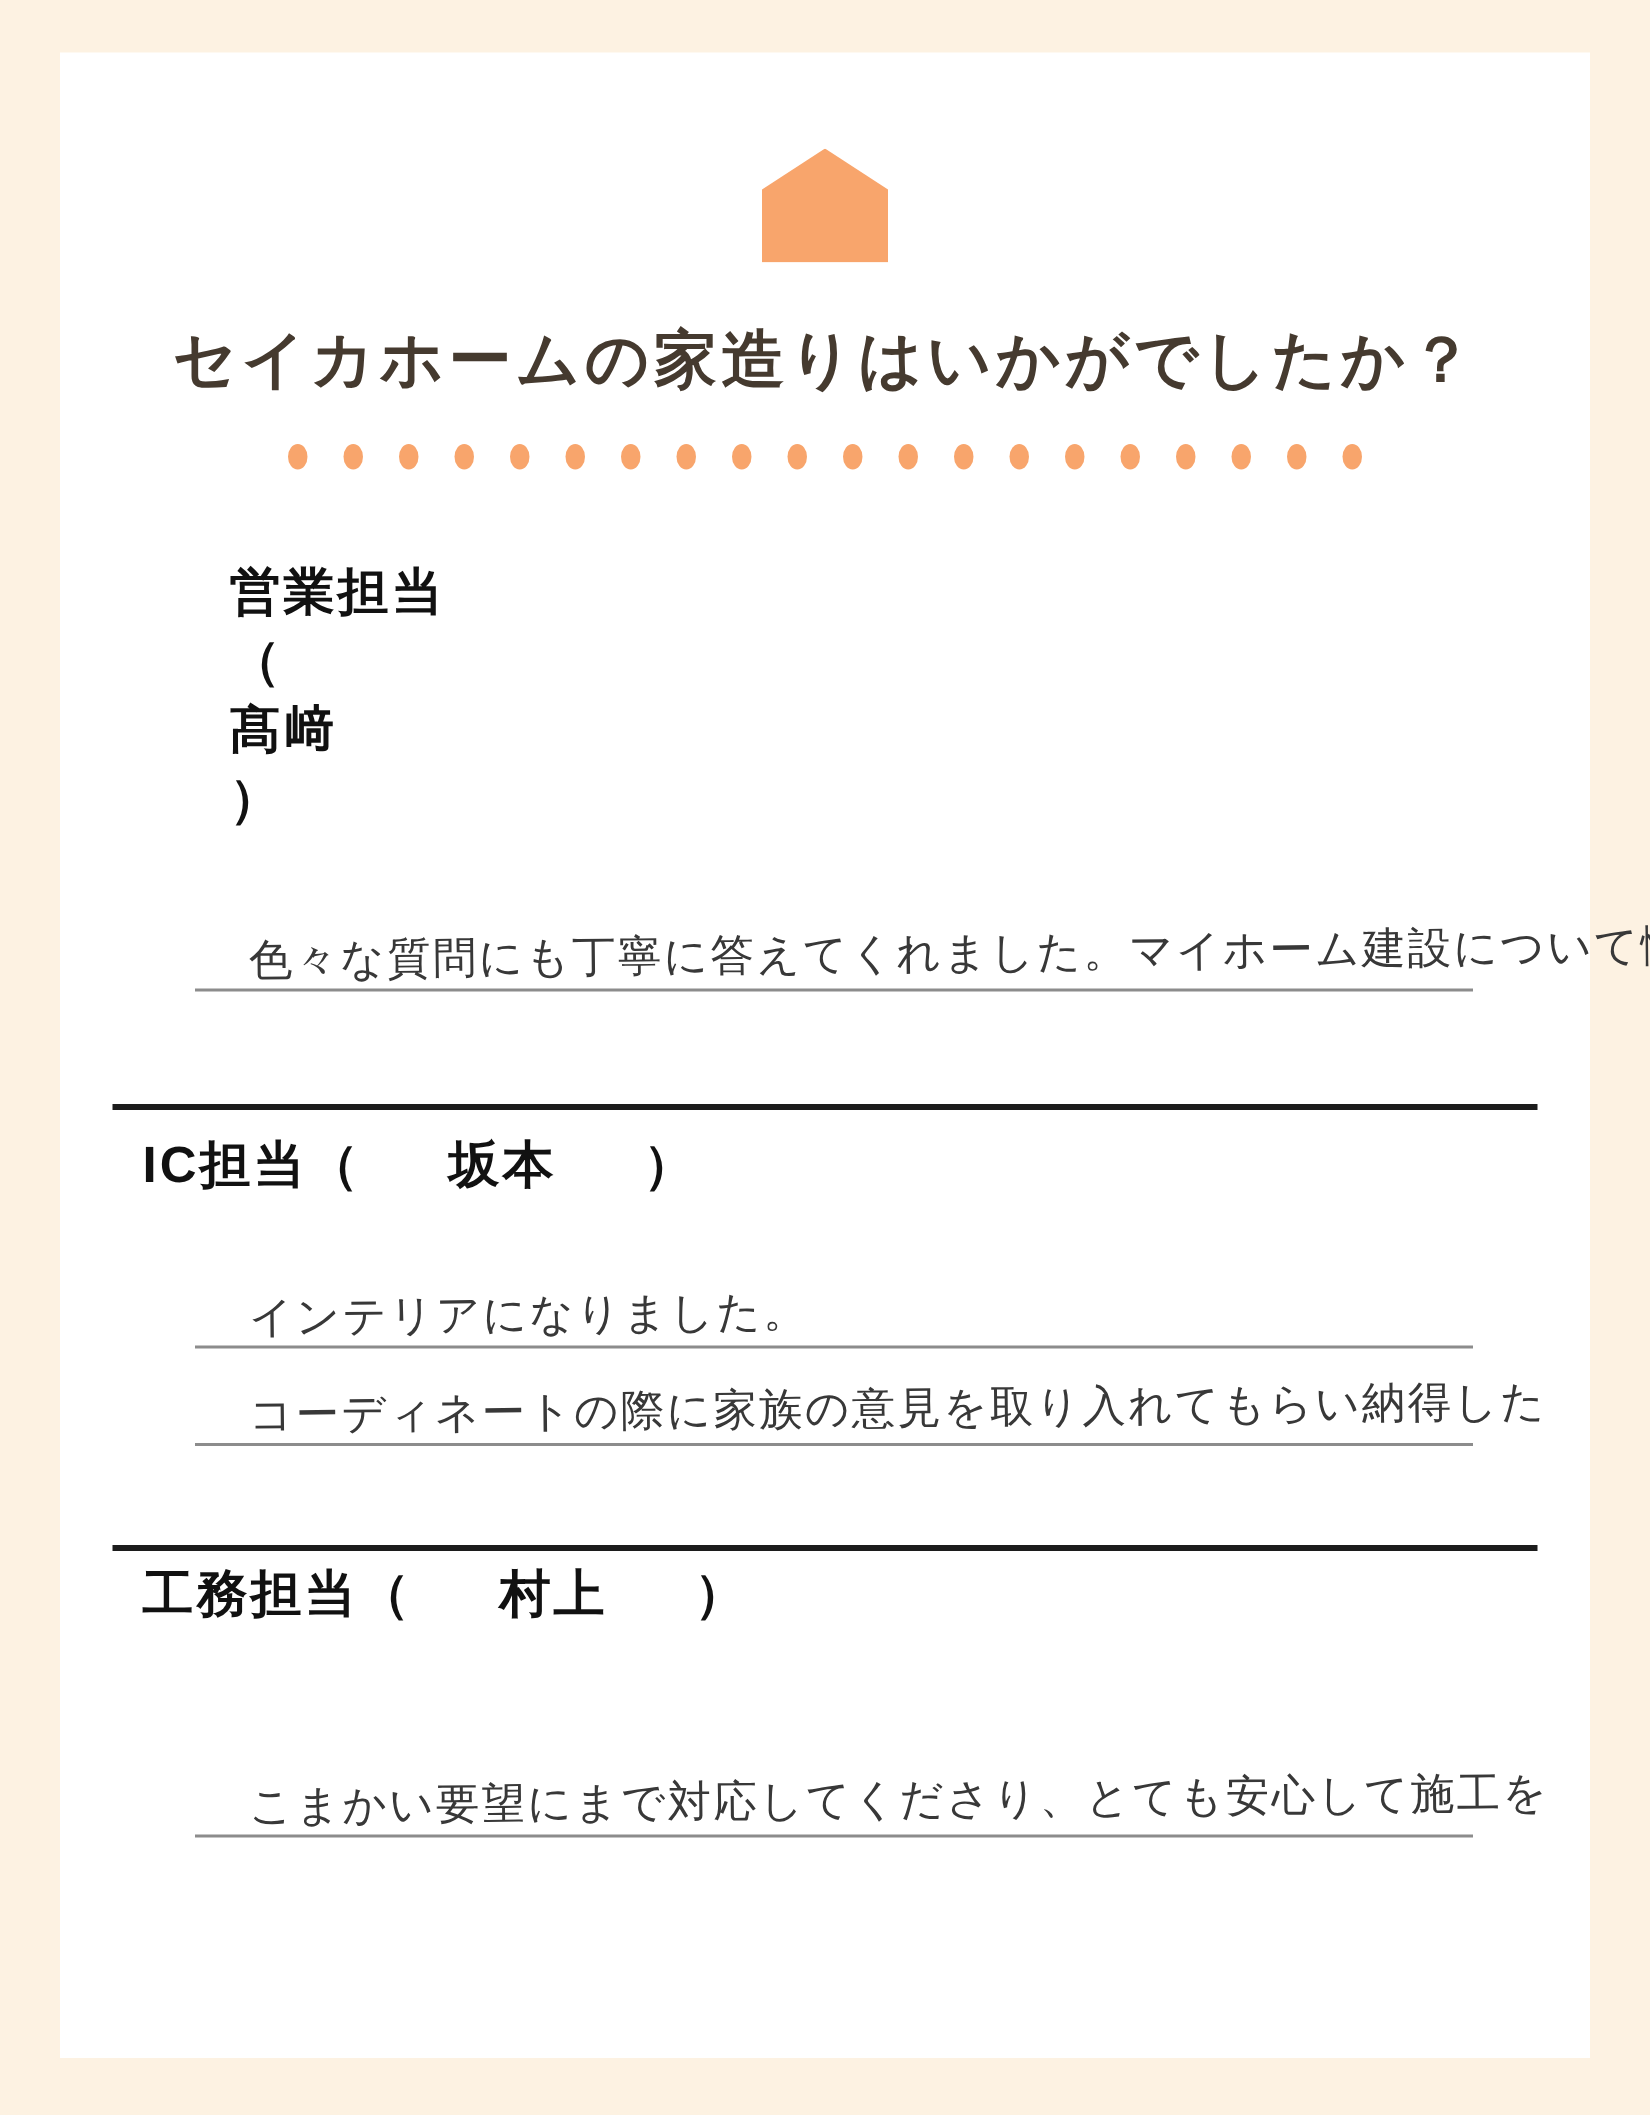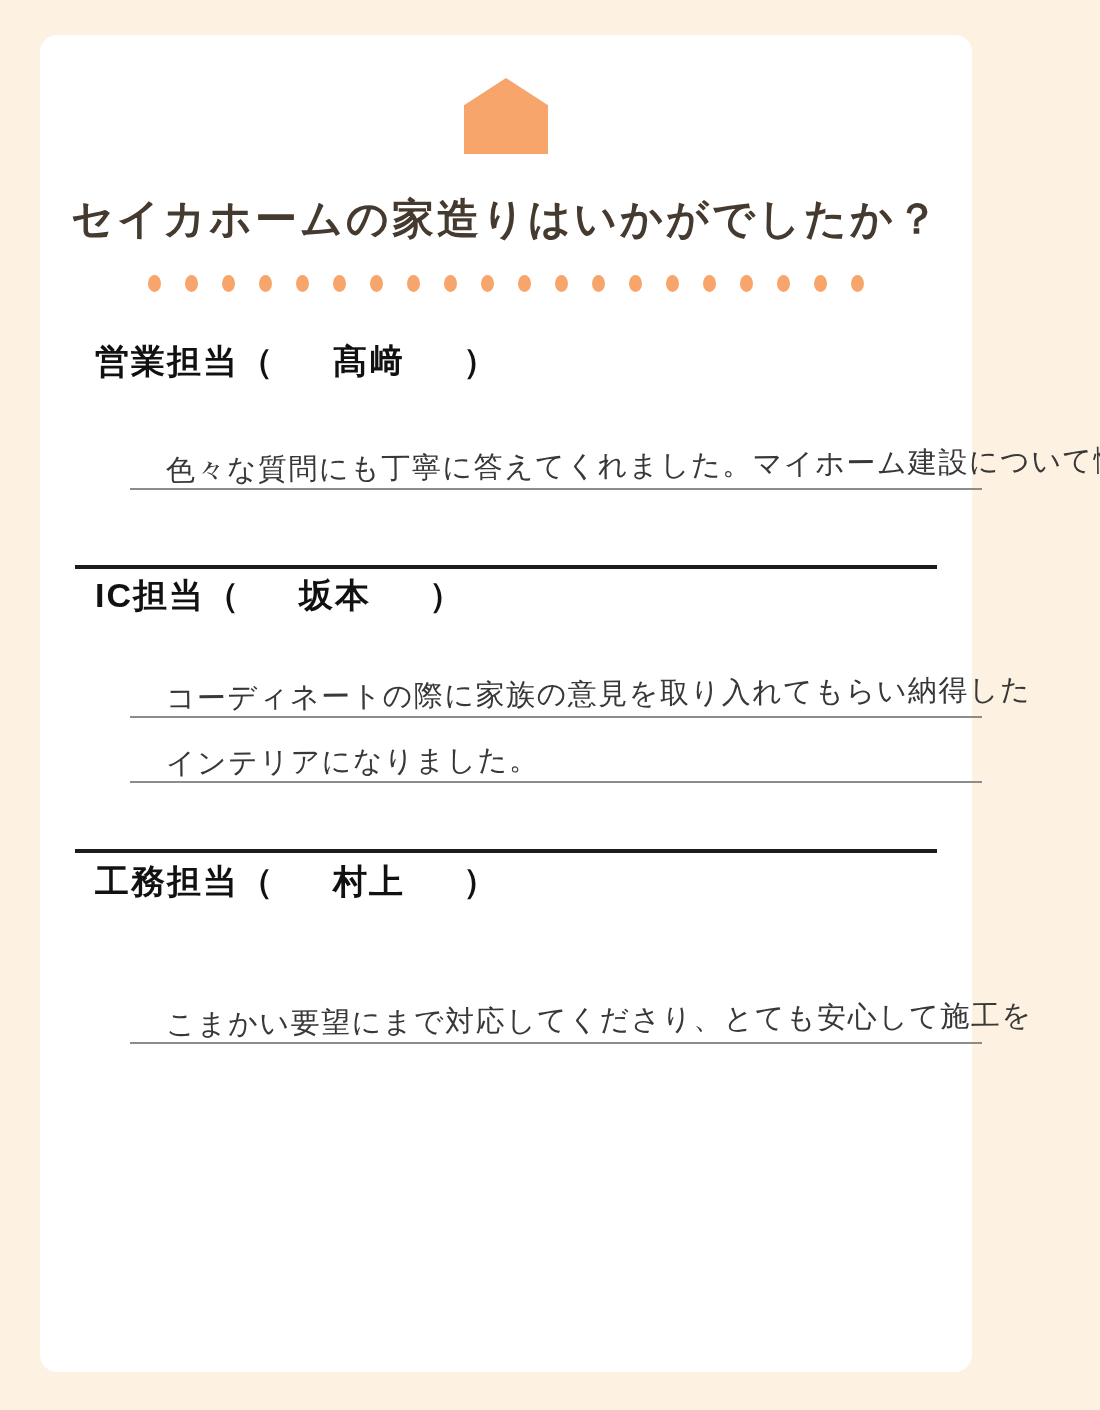--- a/index.html
+++ b/index.html
@@ -4,24 +4,23 @@
 <style>
   * { margin: 0; padding: 0; box-sizing: border-box; }
   html, body { width: 1100px; }
   body {
     background: #fdf2e2;
     font-family: "Liberation Sans", "DejaVu Sans", sans-serif;
     padding: 35px 40px 38px 40px;
   }
   .paper {
     background: #ffffff;
-    width: 932px;
+    width: 1020px;
     min-height: 1337px;
-    padding-top: 43px;
-    border-radius: 17px;
+    padding-top: 64px;
   }
 
   
   .house-wrap { display: flex; justify-content: center; }
   .house {
     width: 84px; height: 76px;
     background: #f8a56c;
     clip-path: polygon(50% 0%, 100% 36%, 100% 100%, 0% 100%, 0% 36%);
   }
 
@@ -56,22 +55,22 @@
   .sec-header {
     display: flex;
     align-items: baseline;
     font-size: 34px;
     font-weight: bold;
     color: #111111;
     letter-spacing: 2px;
     padding-left: 55px;
   }
   .sec-header .sec-name { margin: 0 58px; }
-  .sec-header-1 { margin-top: 46px; }
-  .sec-header-2 { margin-top: 4px; }
+  .sec-header-1 { margin-top: 58px; flex-direction: column; }
+  .sec-header-2 { margin-top: 14px; }
   .sec-header-3 { margin-top: 6px; }
 
   
   .hw-block { width: 852px; margin-left: 90px; }
   .hw-line {
     height: 65px;
     display: flex;
     align-items: flex-end;
     border-bottom: 2px solid #8c8c8c;
     padding: 0 0 1px 36px;
@@ -148,24 +147,24 @@
   <div class="divider divider-1"></div>
 
   <div class="sec-header sec-header-2">
     <span>IC担当</span>
       <span>（</span>
       <span class="sec-name">坂本</span>
       <span>）</span>
   </div>
   <div class="hw-block hw-block-2">
     <div class="hw-line">
-      <span class="hw-text">コーディネートの際に家族の意見を取り入れてもらい納得した</span>
+      <span class="hw-text">インテリアになりました。</span>
     </div>
     <div class="hw-line">
-      <span class="hw-text">インテリアになりました。</span>
+      <span class="hw-text">コーディネートの際に家族の意見を取り入れてもらい納得した</span>
     </div>
   </div>
 
   <div class="divider divider-2"></div>
 
   <div class="sec-header sec-header-3">
     <span>工務担当</span>
       <span>（</span>
       <span class="sec-name">村上</span>
       <span>）</span>

